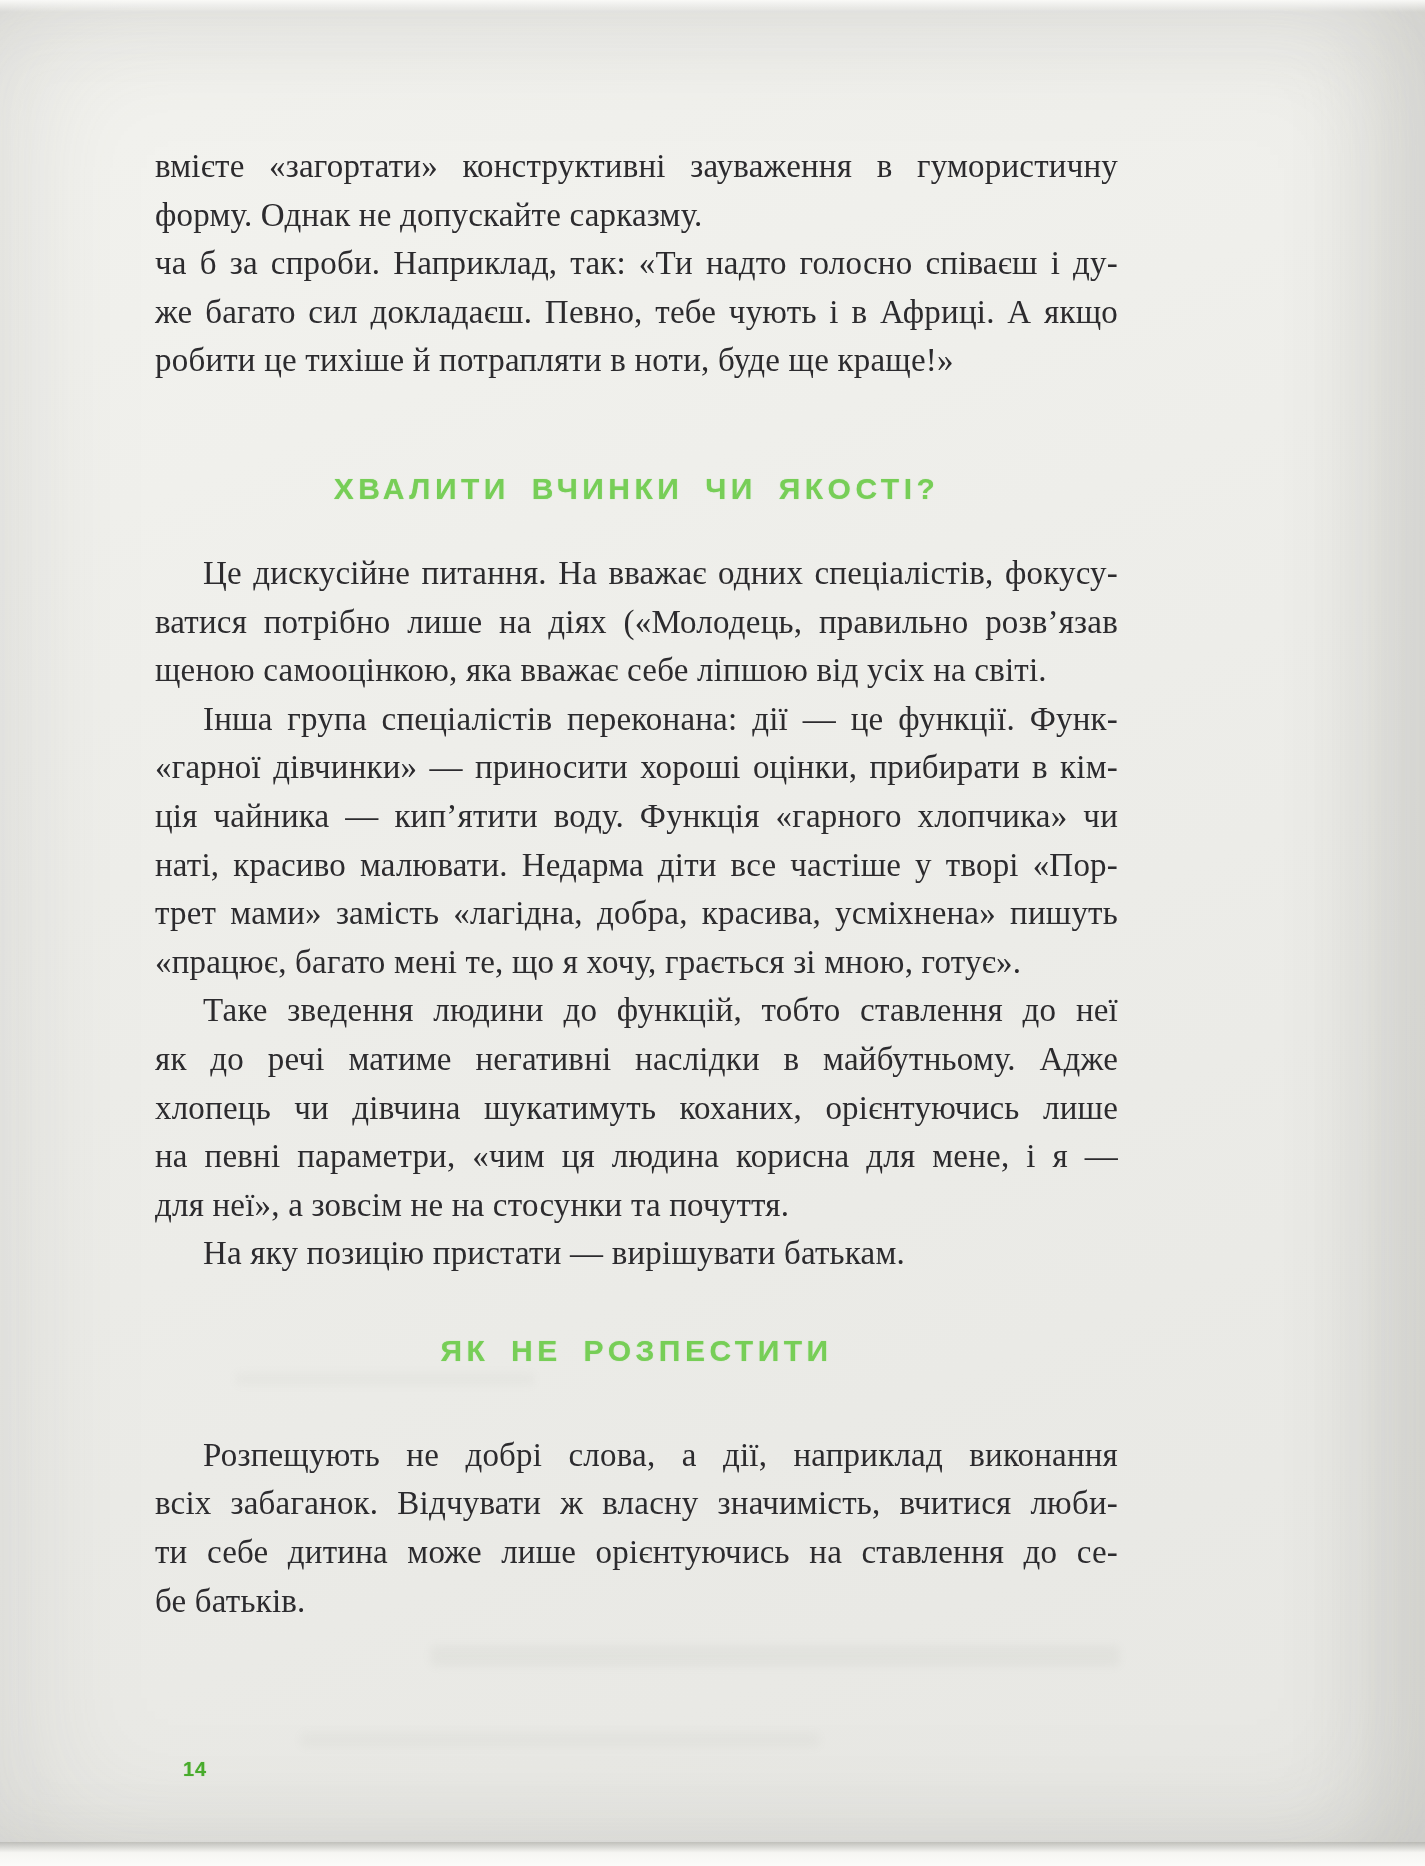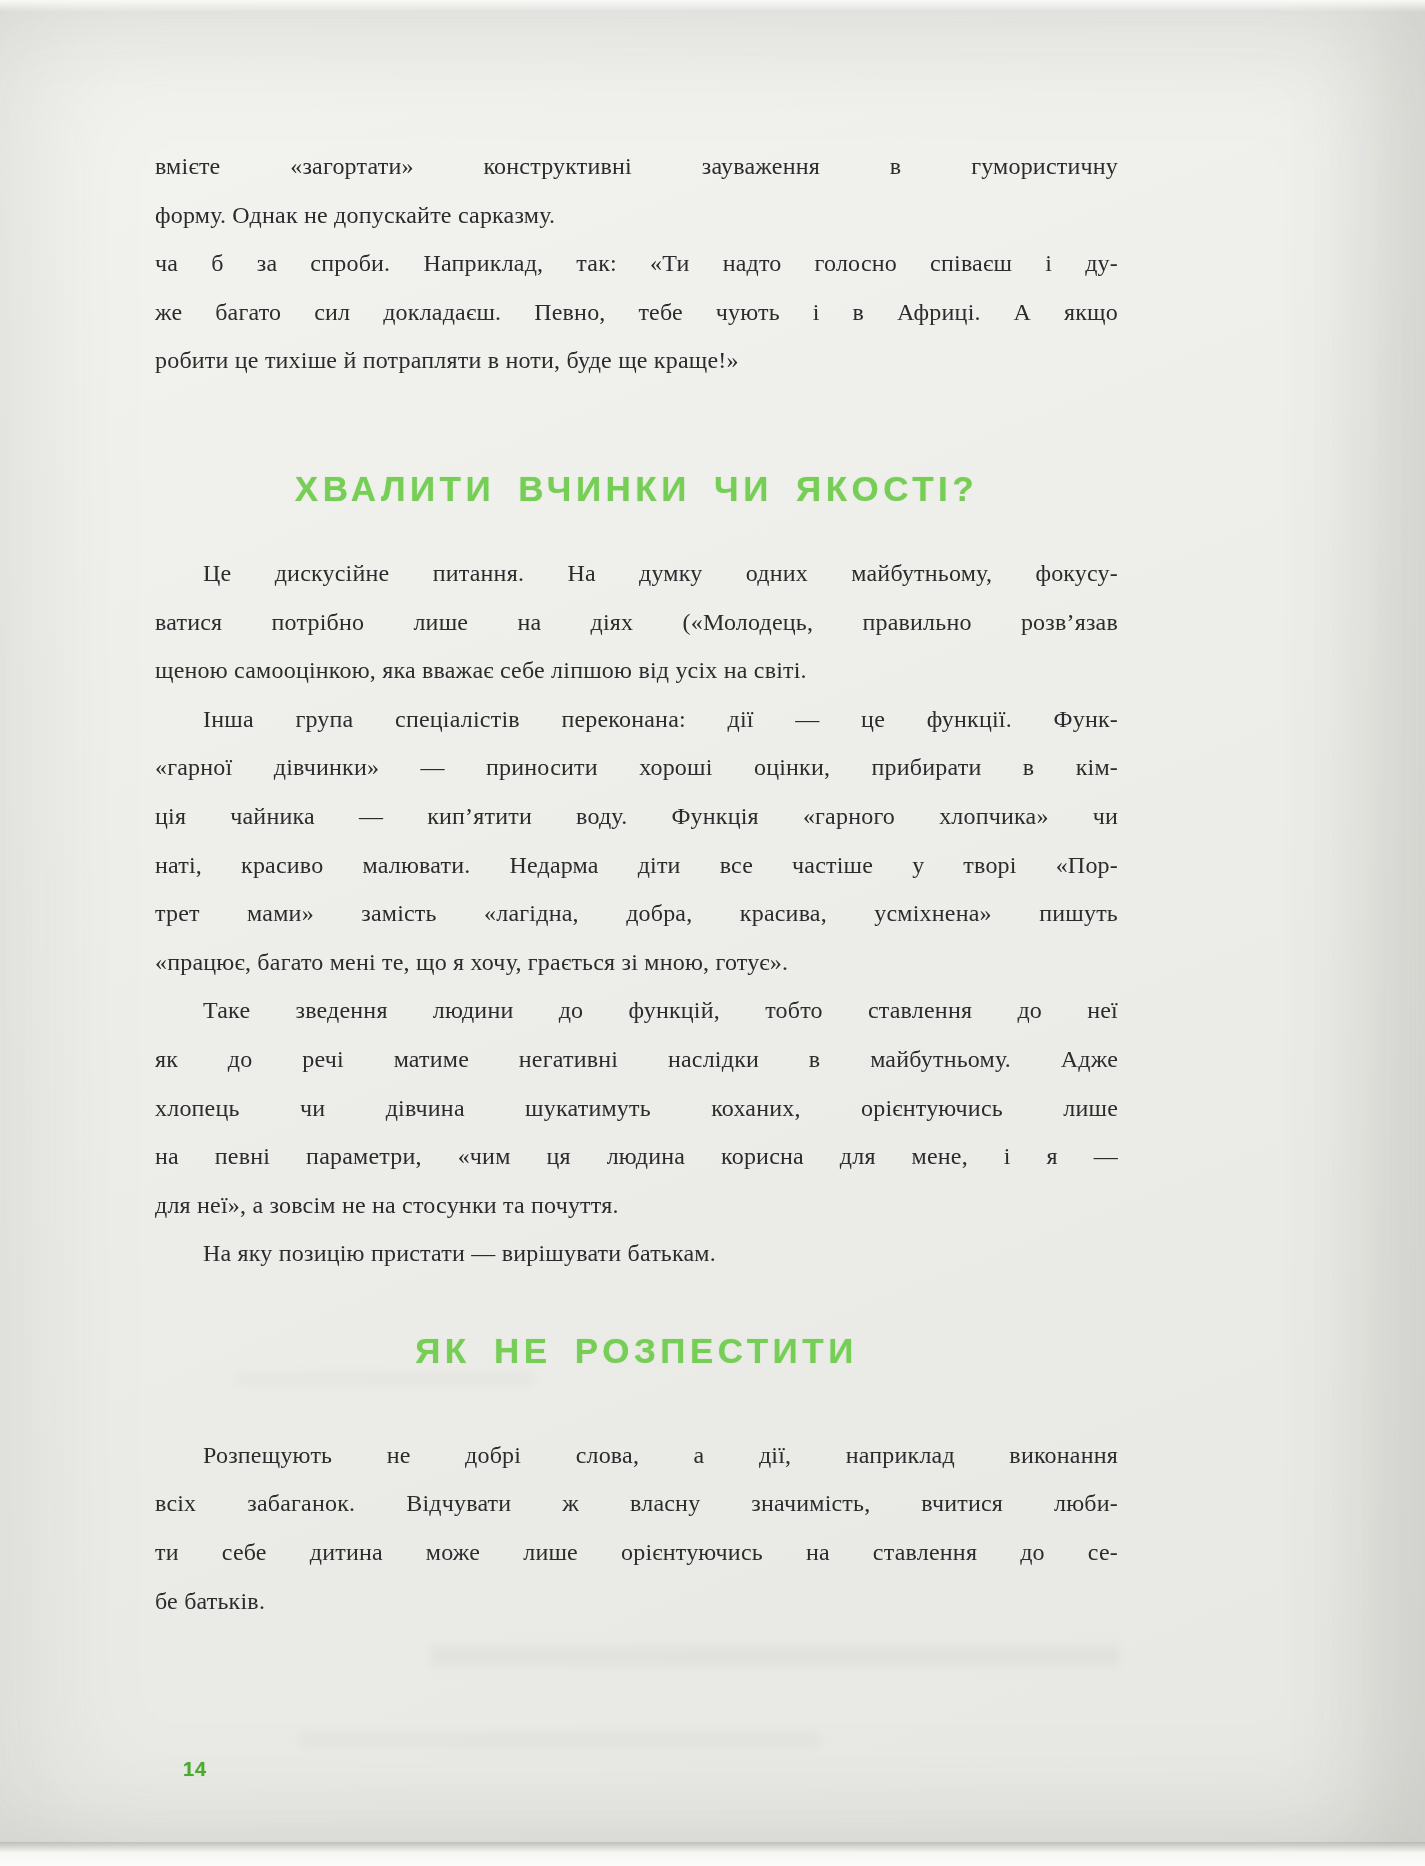--- a/index.html
+++ b/index.html
@@ -28,33 +28,33 @@
   }
 
   .text-column {
     position:absolute;
     left:155px; top:142px; width:963px;
   }
 
   .para { margin:0; }
 
   .line {
-    font-size:24px;
+    font-size:33px;
     line-height:48.6px;
     color:var(--ink, #2c2b2e);
     white-space:normal;
     letter-spacing:0.2px;
   }
   .line.j { text-align:justify; text-align-last:justify; }
   .line.ind { text-indent:48px; }
 
   .heading {
     font-family:"Liberation Sans","DejaVu Sans",sans-serif;
     font-weight:700;
-    font-size:35px;
+    font-size:30px;
     line-height:40px;
     letter-spacing:4.5px;
     word-spacing:9px;
     text-align:center;
     color:var(--accent, #77ce57);
     text-shadow:0 0 1px rgba(125,210,95,0.65);
   }
   .heading.h1 { margin:84px 0 40px; }
   .heading.h2 { margin:53px 0 60px; }
 
@@ -91,21 +91,21 @@
   <div class="text-column">
       <div class="para">
         <div class="line j">вмієте «загортати» конструктивні зауваження в гумористичну</div>
         <div class="line">форму. Однак не допускайте сарказму.</div>
         <div class="line j">ча б за спроби. Наприклад, так: «Ти надто голосно співаєш і ду-</div>
         <div class="line j">же багато сил докладаєш. Певно, тебе чують і в Африці. А якщо</div>
         <div class="line">робити це тихіше й потрапляти в ноти, буде ще краще!»</div>
       </div>
       <div class="heading h1">ХВАЛИТИ ВЧИНКИ ЧИ ЯКОСТІ?</div>
       <div class="para">
-        <div class="line j ind">Це дискусійне питання. На думку одних майбутньому, фокусу-</div>
+        <div class="line j ind">Це дискусійне питання. На вважає одних спеціалістів, фокусу-</div>
         <div class="line j">ватися потрібно лише на діях («Молодець, правильно розв’язав</div>
         <div class="line">щеною самооцінкою, яка вважає себе ліпшою від усіх на світі.</div>
         <div class="line j ind">Інша група спеціалістів переконана: дії — це функції. Функ-</div>
         <div class="line j">«гарної дівчинки» — приносити хороші оцінки, прибирати в кім-</div>
         <div class="line j">ція чайника — кип’ятити воду. Функція «гарного хлопчика» чи</div>
         <div class="line j">наті, красиво малювати. Недарма діти все частіше у творі «Пор-</div>
         <div class="line j">трет мами» замість «лагідна, добра, красива, усміхнена» пишуть</div>
         <div class="line">«працює, багато мені те, що я хочу, грається зі мною, готує».</div>
         <div class="line j ind">Таке зведення людини до функцій, тобто ставлення до неї</div>
         <div class="line j">як до речі матиме негативні наслідки в майбутньому. Адже</div>

